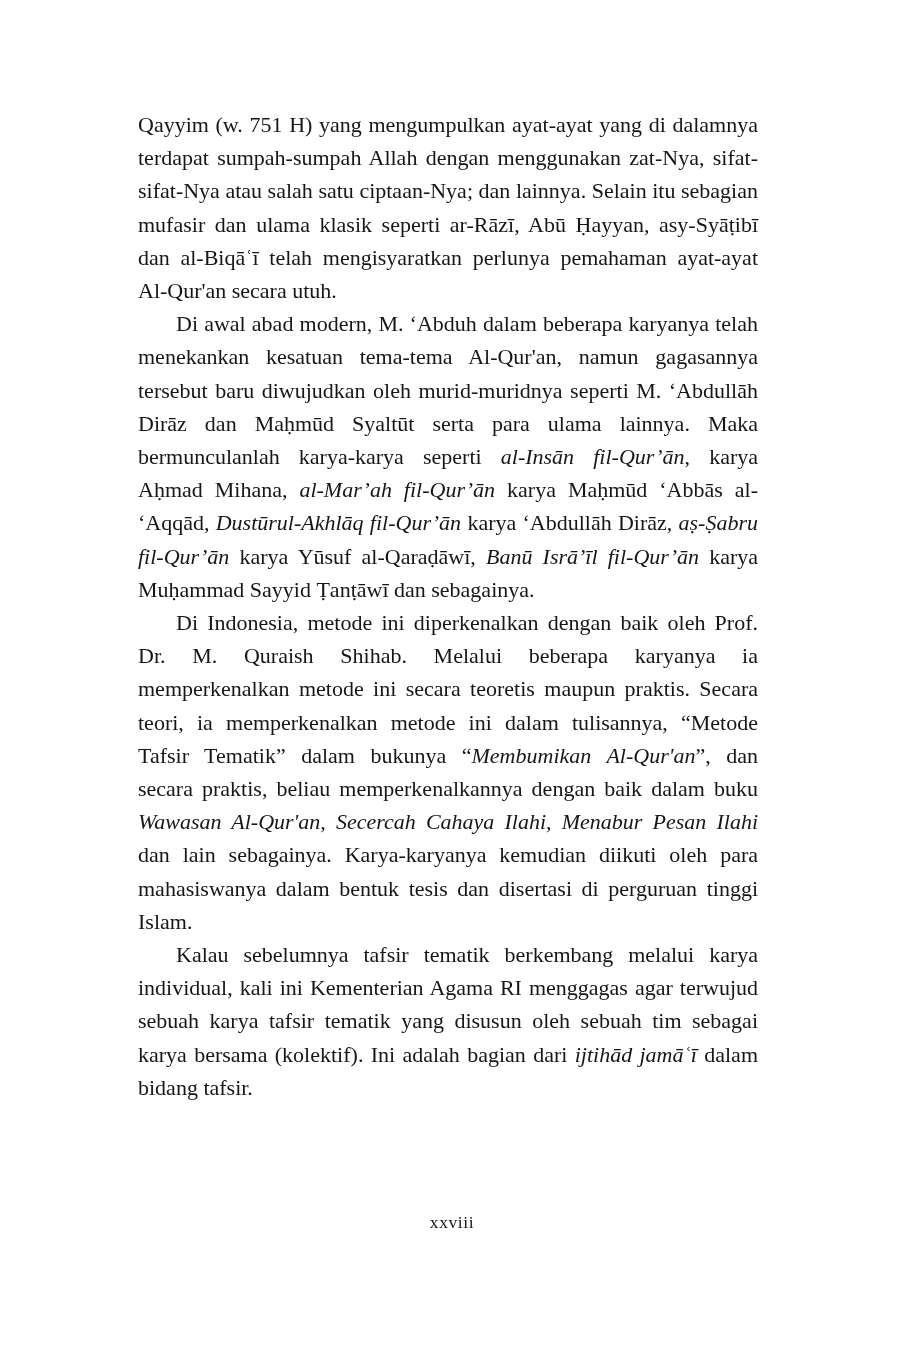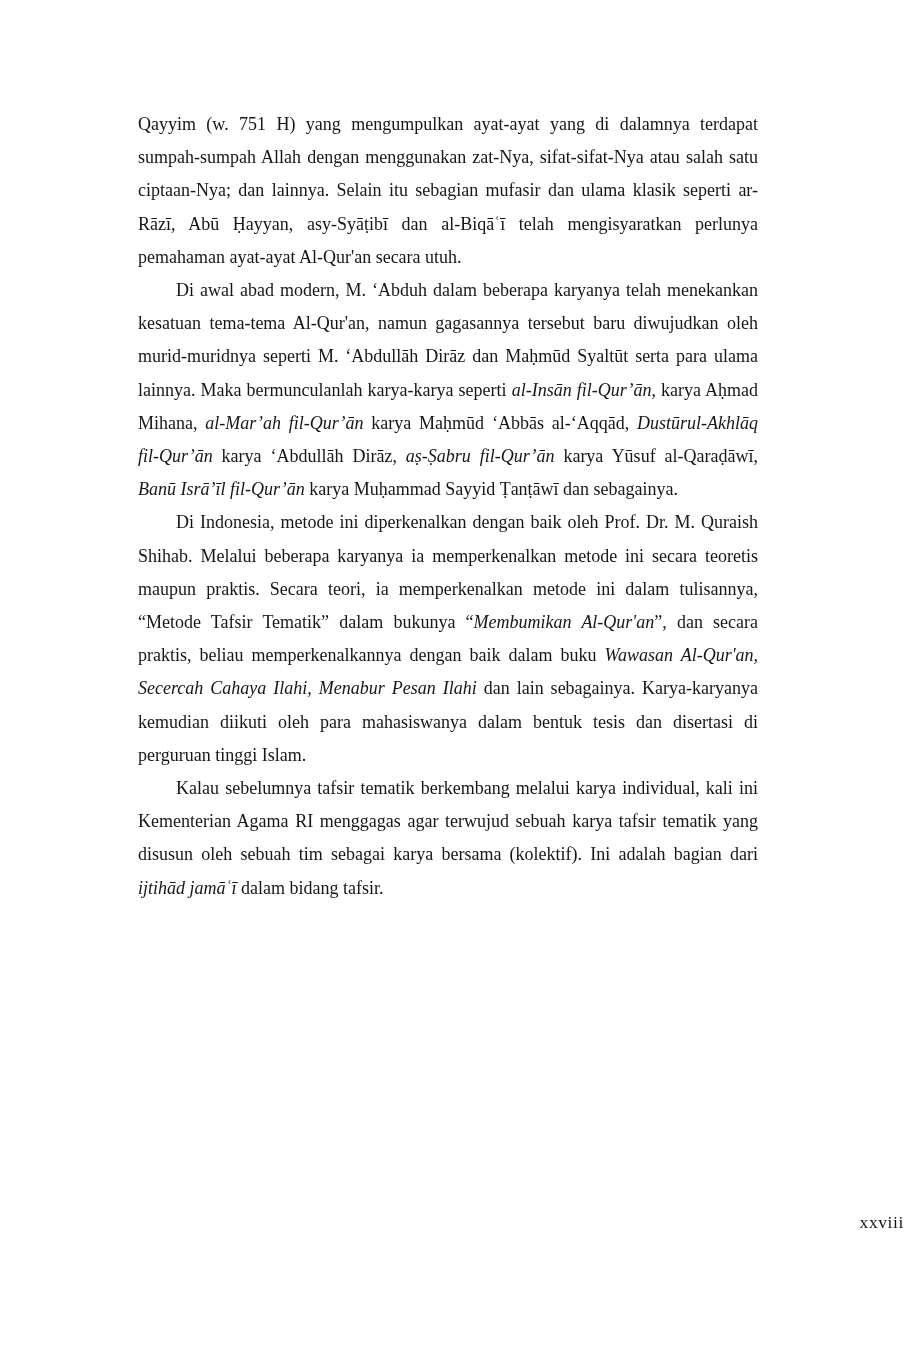--- a/index.html
+++ b/index.html
@@ -21,37 +21,37 @@
     background: #ffffff;
   }
   .text-block {
     position: absolute;
     top: 108px;
     left: 138px;
     width: 620px;
   }
   p {
     margin: 0;
-    font-size: 18px;
+    font-size: 22px;
     line-height: 33.2px;
     text-align: justify;
     text-justify: inter-word;
     -webkit-hyphens: none;
     hyphens: none;
     color: #161616;
   }
   p.indent {
     text-indent: 38px;
   }
   .folio {
     position: absolute;
     top: 1212px;
     left: 0;
     width: 904px;
-    text-align: right;
+    text-align: center;
     font-size: 17.5px;
     letter-spacing: 0.6px;
     color: #161616;
   }
   i, .it {
     font-style: italic;
   }
 </style>
 </head>
 <body>

